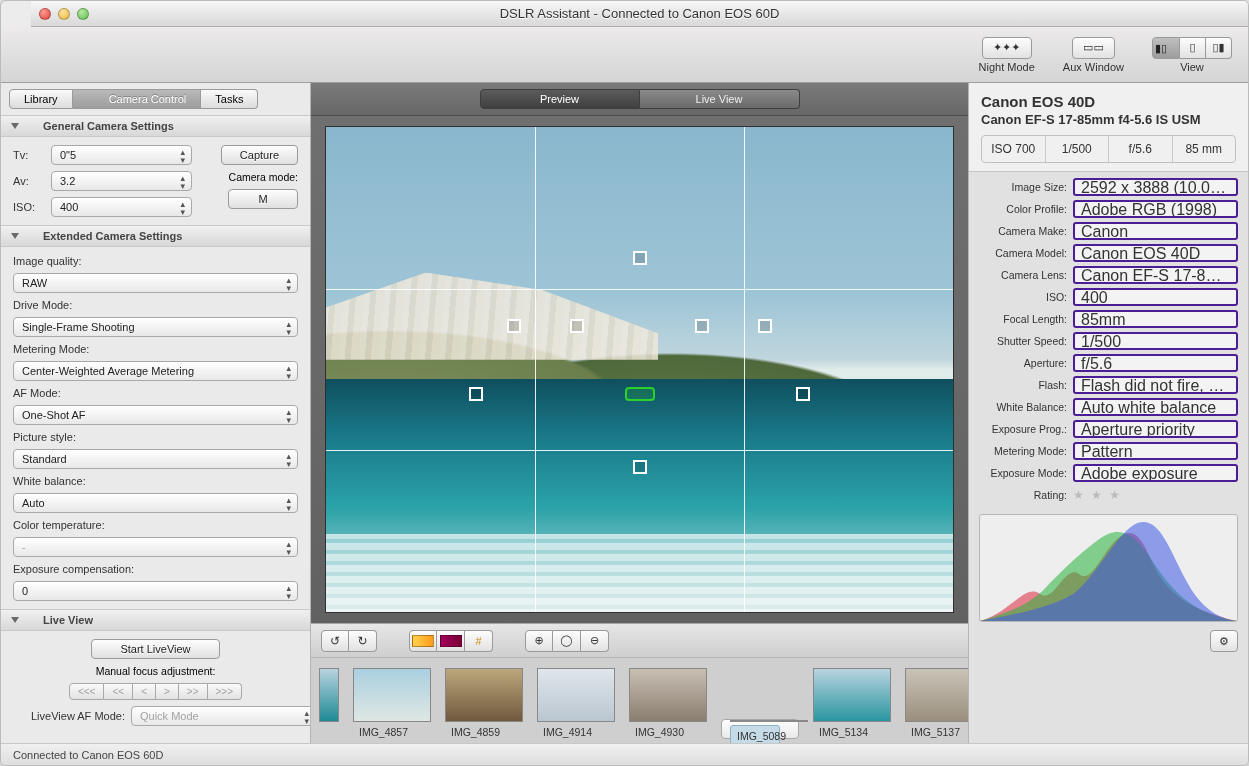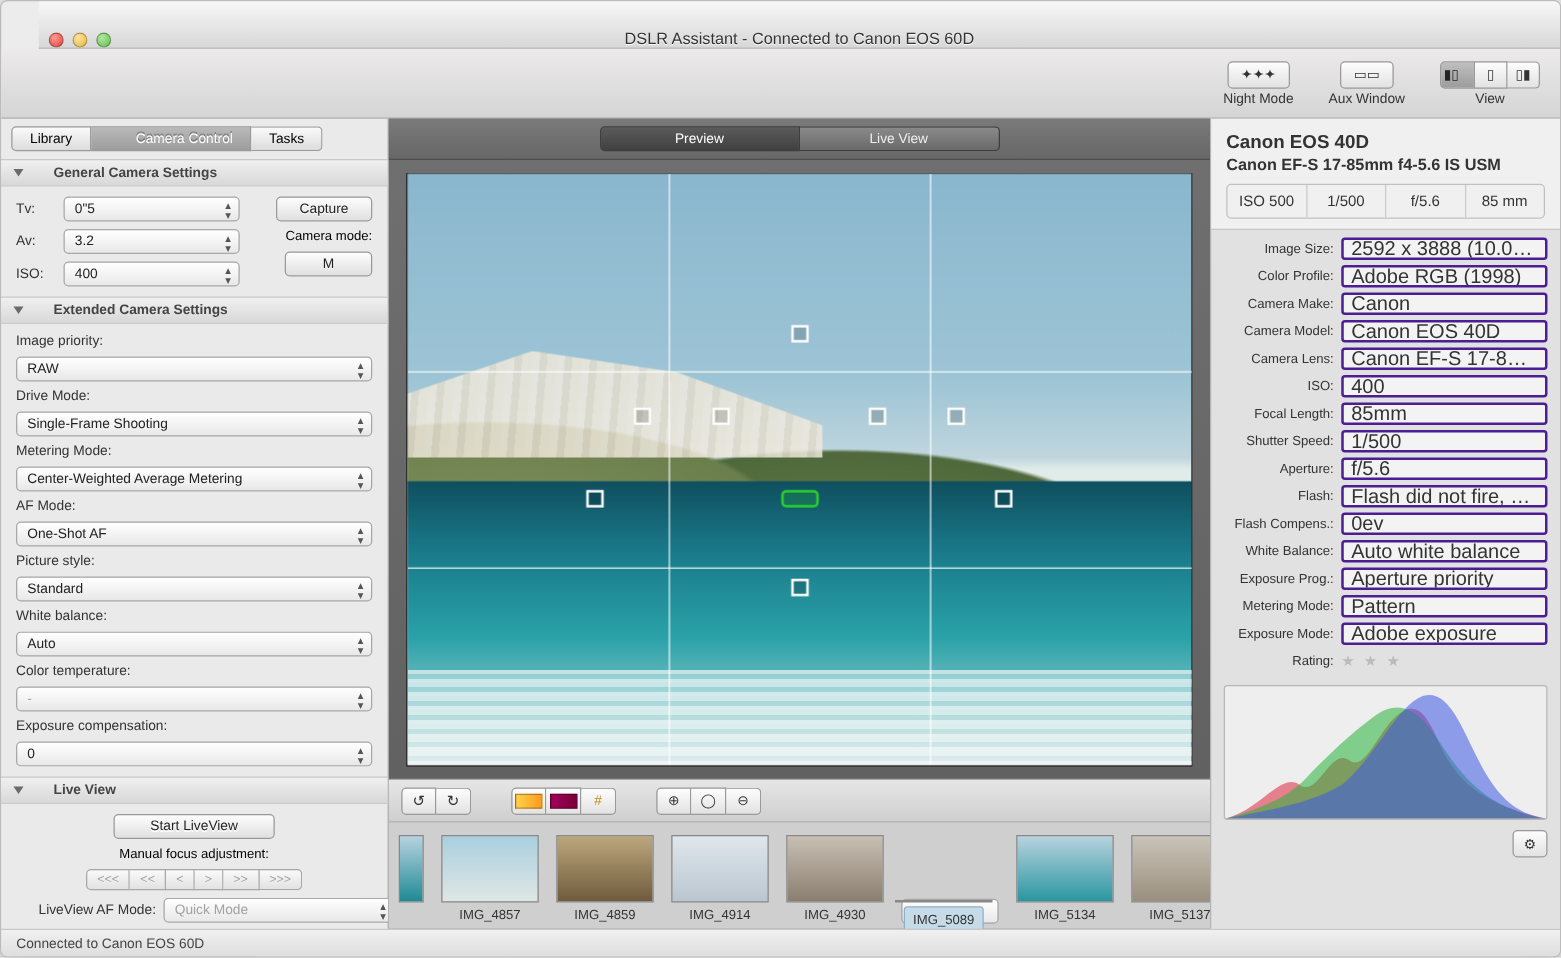--- a/index.html
+++ b/index.html
@@ -1,18 +1,18 @@
 <!DOCTYPE html>
 <html><head>
 <meta charset="utf-8">
 <style>
   * { box-sizing: border-box; font-family: "Lucida Grande","Helvetica Neue",Arial,sans-serif; font-size:11px; }
   body { margin:0; background:#e8e8e8; }
   .window { width:1249px; height:766px; margin:0 auto; background:#ececec; border:1px solid #bbb; border-radius:6px; box-shadow:0 6px 30px rgba(0,0,0,.25); display:flex; flex-direction:column; overflow:hidden; }
-  .titlebar { height:38px; background:linear-gradient(#f7f7f7,#d8d8d8); border-bottom:1px solid #b0b0b0; display:flex; align-items:flex-end; padding:0 8px; position:relative;margin-left:30px; }
+  .titlebar { height:26px; background:linear-gradient(#f7f7f7,#d8d8d8); border-bottom:1px solid #b0b0b0; display:flex; align-items:center; padding:0 8px; position:relative;margin-left:30px; }
   .traffic { display:flex; gap:7px; }
   .traffic span { width:12px; height:12px; border-radius:50%; border:1px solid rgba(0,0,0,.25); }
   .dot-red{background:radial-gradient(circle at 35% 30%,#ff9b92,#e0443e);} .dot-yellow{background:radial-gradient(circle at 35% 30%,#ffe1a0,#e7b93c);} .dot-green{background:radial-gradient(circle at 35% 30%,#b5e6a3,#60c24d);}
   .title { position:absolute; left:0; right:0; text-align:center; font-size:13px; color:#333; text-shadow:0 1px 0 #fff; pointer-events:none; }
 
   .toolbar { height:56px; background:linear-gradient(#eceaea,#d5d5d5); border-bottom:1px solid #9f9f9f; display:flex; justify-content:flex-end; align-items:center; padding:0 16px; gap:28px; }
   .tool-item { display:flex; flex-direction:column; align-items:center; gap:2px; font-size:10.5px; color:#333; }
   .tool-box { height:22px; border:1px solid #9a9a9a; border-radius:4px; background:linear-gradient(#fdfdfd,#e2e2e2); display:flex; align-items:center; justify-content:center; padding:0 10px; box-shadow:0 1px 0 #fff inset; }
   .seg3 { display:flex; }
   .seg3 div { width:26px; height:22px; border:1px solid #9a9a9a; background:linear-gradient(#fdfdfd,#e2e2e2); display:flex; align-items:center; justify-content:center; }
@@ -69,21 +69,21 @@
   .grid:before, .grid:after { content:""; position:absolute; background:rgba(255,255,255,.9); }
   .grid .v1,.grid .v2 { position:absolute; top:0;bottom:0;width:1px;background:rgba(255,255,255,.9);} .grid .v1{left:33.33%;} .grid .v2{left:66.66%;}
   .grid .h1,.grid .h2 { position:absolute; left:0;right:0;height:1px;background:rgba(255,255,255,.9);} .grid .h1{top:33.33%;} .grid .h2{top:66.66%;}
   .af { position:absolute; width:14px; height:14px; border:2px solid #fff; background:rgba(0,0,0,.15); }
   .af.sel { border-color:#2bd22b; background:rgba(40,200,40,.2); }
   .ctoolbar { height:34px; background:linear-gradient(#e6e6e6,#cfcfcf); border-top:1px solid #a6a6a6; display:flex; align-items:center; padding:0 10px; gap:10px; }
   .cbtn { width:28px; height:22px; border:1px solid #9a9a9a; border-radius:4px; background:linear-gradient(#fdfdfd,#e2e2e2); display:inline-flex; align-items:center; justify-content:center; font-size:12px; color:#333; }
   .pair { display:flex; } .pair .cbtn:first-child{border-radius:4px 0 0 4px;} .pair .cbtn:last-child{border-radius:0 4px 4px 0;border-left:none;}
   .triplet { display:flex; } .triplet .cbtn{border-radius:0;} .triplet .cbtn:first-child{border-radius:4px 0 0 4px;} .triplet .cbtn:last-child{border-radius:0 4px 4px 0;} .triplet .cbtn + .cbtn{border-left:none;}
   .filmstrip { height:86px; background:#cfcfcf; border-top:1px solid #b6b6b6; display:flex; align-items:flex-end; padding:6px 8px 4px; gap:14px; overflow:hidden; }
-  .thumb { width:78px; display:flex; flex-direction:column; align-items:center; gap:3px; }
+  .thumb { width:78px; display:flex; flex-direction:column; gap:3px; }
   .thumb .tn { width:78px; height:54px; border:1px solid #888; background:#9cc; }
   .thumb .cap { font-size:10.5px; color:#333; padding:1px 6px; border-radius:3px; }
   .thumb.sel .cap { background:#c5dbe8; border:1px solid #8fb0c6; }
 
   
   .right { width:280px; background:#e1e1e1; border-left:1px solid #b5b5b5; display:flex; flex-direction:column; }
   .rhead { background:#f0f0f0; border-bottom:1px solid #c6c6c6; padding:10px 12px 0; }
   .rhead h1 { margin:0; font-size:15px; font-weight:bold; color:#333; }
   .rhead h2 { margin:2px 0 8px; font-size:13px; font-weight:bold; color:#333; }
   .stat-row { display:flex; border:1px solid #c0c0c0; border-radius:4px; overflow:hidden; margin-bottom:8px; }
@@ -183,21 +183,21 @@
             <div class="btn" style="width:70px;text-align:center;">M</div>
           </div>
         </div>
       </div>
 
       <div class="section-h">
             <span class="tri"></span>
             <span>Extended Camera Settings</span>
           </div>
       <div class="left-body">
-        <span class="small-lbl">Image priority:</span>
+        <span class="small-lbl">Image quality:</span>
         <div class="sel full-sel"><span>RAW</span><span class="chev">▴<br>▾</span></div>
 
         <span class="small-lbl">Drive Mode:</span>
         <div class="sel full-sel"><span>Single-Frame Shooting</span><span class="chev">▴<br>▾</span></div>
 
         <span class="small-lbl">Metering Mode:</span>
         <div class="sel full-sel"><span>Center-Weighted Average Metering</span><span class="chev">▴<br>▾</span></div>
 
         <span class="small-lbl">AF Mode:</span>
         <div class="sel full-sel"><span>One-Shot AF</span><span class="chev">▴<br>▾</span></div>
@@ -333,21 +333,21 @@
             <div class="cap">IMG_5137</div>
           </div>
         </div>
     </div>
 
     <div class="right">
       <div class="rhead">
         <h1>Canon EOS 40D</h1>
         <h2>Canon EF-S 17-85mm f4-5.6 IS USM</h2>
         <div class="stat-row">
-          <div>ISO 500</div>
+          <div>ISO 700</div>
           <div>1/500</div>
           <div>f/5.6</div>
           <div>85 mm</div>
         </div>
       </div>
       <div class="meta" id="meta">
           <div class="mrow">
             <label>Image Size:</label>
             <div class="mval">2592 x 3888 (10.07 megapixels)</div>
           </div>
@@ -379,24 +379,20 @@
             <label>Shutter Speed:</label>
             <div class="mval">1/500</div>
           </div>
           <div class="mrow">
             <label>Aperture:</label>
             <div class="mval">f/5.6</div>
           </div>
           <div class="mrow">
             <label>Flash:</label>
             <div class="mval">Flash did not fire, compulsory flas...</div>
-          </div>
-          <div class="mrow">
-            <label>Flash Compens.:</label>
-            <div class="mval">0ev</div>
           </div>
           <div class="mrow">
             <label>White Balance:</label>
             <div class="mval">Auto white balance</div>
           </div>
           <div class="mrow">
             <label>Exposure Prog.:</label>
             <div class="mval">Aperture priority</div>
           </div>
           <div class="mrow">

